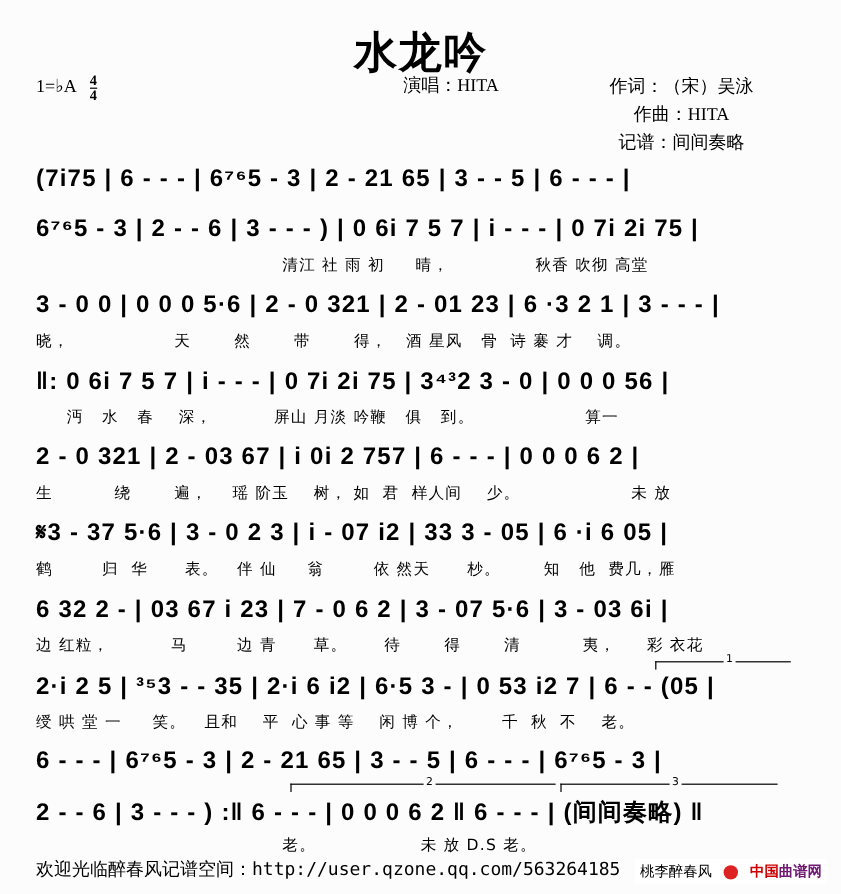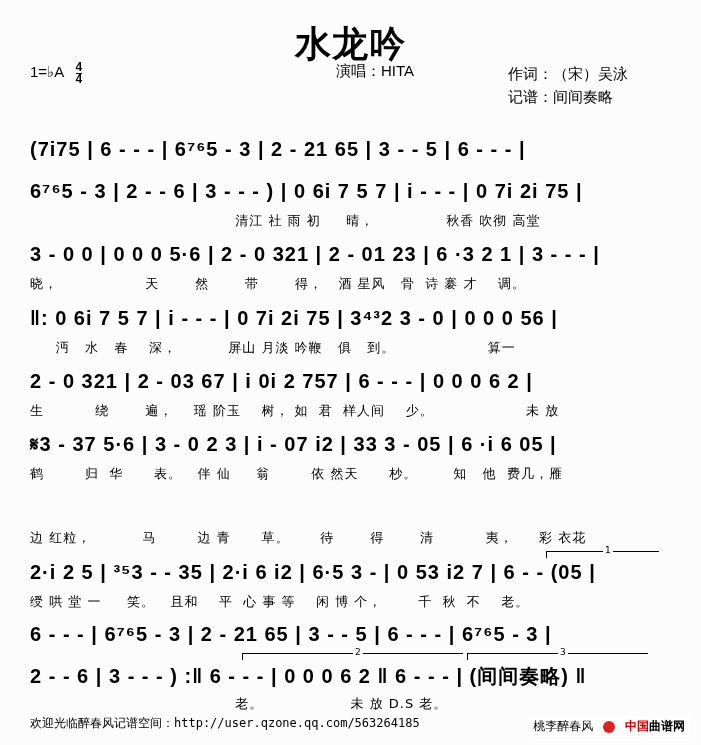--- a/index.html
+++ b/index.html
@@ -1,49 +1,50 @@
 <!DOCTYPE html>
 <html><head>
 <meta charset="utf-8">
 <style>
   html,body{margin:0;padding:0;}
   body{width:701px;height:745px;background:#fcfcfc;position:relative;overflow:hidden;font-family:"DejaVu Sans",sans-serif;color:#000;}
   .title{position:absolute;left:0;right:0;top:20px;text-align:center;font-family:"DejaVu Serif",serif;font-weight:bold;font-size:36px;letter-spacing:1px;}
-  .meta{position:absolute;font-size:15px;font-family:Liberation Sans, sans-serif;}
+  .meta{position:absolute;font-size:15px;font-family:Liberation Serif, serif;}
   .key{left:30px;top:62px;}
   .key .ts{display:inline-block;vertical-align:middle;text-align:center;line-height:11px;font-size:12px;font-weight:bold;margin-left:8px;}
   .key .ts .n{display:block;border-bottom:1px solid #000;}
   .singer{left:336px;top:62px;}
-  .credits{left:508px;top:62px;line-height:23px;}
+  .credits{left:508px;top:62px;line-height:23px;text-align:center;}
   .row{position:absolute;left:30px;right:38px;height:60px;}
   .notes{position:absolute;left:0;right:0;top:0;height:28px;font-family:Liberation Sans, sans-serif;font-weight:bold;font-size:20px;white-space:pre;letter-spacing:1px;}
   .lyrics{position:absolute;left:0;right:0;top:32px;font-size:13px;white-space:pre;letter-spacing:1px;}
-  .footer{position:absolute;left:30px;top:715px;font-size:12px;font-family:"DejaVu Sans Mono",monospace;}
+  .footer{position:absolute;left:30px;top:715px;font-size:15px;font-family:"DejaVu Sans Mono",monospace;}
   .upload{position:absolute;right:12px;top:716px;font-size:12px;background:#fff;padding:2px 4px;}
   .upload .brand{font-weight:bold;color:#c00;margin-left:6px;}
-  .upload .brand .b2{color:#000000;}
+  .upload .brand .b2{color:#701a75;}
   .upload .logo{display:inline-block;width:12px;height:12px;border-radius:6px;background:#d22;vertical-align:middle;margin-left:6px;}
   .volta{position:absolute;height:6px;border-top:1px solid #000;border-left:1px solid #000;font-size:9px;}
   .volta span{position:absolute;top:-7px;left:50%;background:#fcfcfc;padding:0 2px;}
 </style>
 </head>
 <body>
 
 <div class="title">水龙吟</div>
 
 <div class="meta key">
   <span>1=♭A</span>
   <span class="ts">
     <span class="n">4</span>
     <span>4</span>
   </span>
 </div>
 <div class="meta singer">演唱：HITA</div>
 <div class="meta credits">
   <div>作词：（宋）吴泳</div>
+  <div>作曲：HITA</div>
   <div>记谱：间间奏略</div>
 </div>
 
 <div class="row" style="top:138px">
   <div class="notes">(7i75 | 6 - - - | 6⁷⁶5 - 3 | 2 - 21 65 | 3 - - 5 | 6 - - - |</div>
   <div class="lyrics"></div>
 </div>
 <div class="row" style="top:180px">
   <div class="notes">6⁷⁶5 - 3 | 2 - - 6 | 3 - - - ) | 0 6i 7 5 7 | i - - - | 0 7i 2i 75 |</div>
   <div class="lyrics">                                        清江 社 雨 初     晴，              秋香 吹彻 高堂</div>
@@ -58,20 +59,21 @@
 </div>
 <div class="row" style="top:370px">
   <div class="notes">2 - 0 321 | 2 - 03 67 | i 0i 2 757 | 6 - - - | 0 0 0 6 2 |</div>
   <div class="lyrics">生          绕       遍，    瑶 阶玉    树， 如  君  样人间    少。                  未 放</div>
 </div>
 <div class="row" style="top:433px">
   <div class="notes">𝄋3 - 37 5·6 | 3 - 0 2 3 | i - 07 i2 | 33 3 - 05 | 6 ·i 6 05 |</div>
   <div class="lyrics">鹤        归  华      表。   伴 仙     翁        依 然天      杪。       知   他  费几，雁</div>
 </div>
 <div class="row" style="top:497px">
+  <div class="notes">6 32 2 - | 03 67 i 23 | 7 - 0 6 2 | 3 - 07 5·6 | 3 - 03 6i |</div>
   <div class="lyrics">边 红粒，          马        边 青      草。      待       得       清          夷，     彩 衣花</div>
 </div>
 <div class="row" style="top:561px">
   <div class="notes">2·i 2 5 | ³⁵3 - - 35 | 2·i 6 i2 | 6·5 3 - | 0 53 i2 7 | 6 - - (05 |</div>
   <div class="lyrics">绶 哄 堂 一     笑。   且和    平  心 事 等    闲 博 个，       千  秋  不    老。</div>
 </div>
 <div class="row" style="top:623px">
   <div class="notes">6 - - - | 6⁷⁶5 - 3 | 2 - 21 65 | 3 - - 5 | 6 - - - | 6⁷⁶5 - 3 |</div>
   <div class="lyrics"></div>
 </div>

